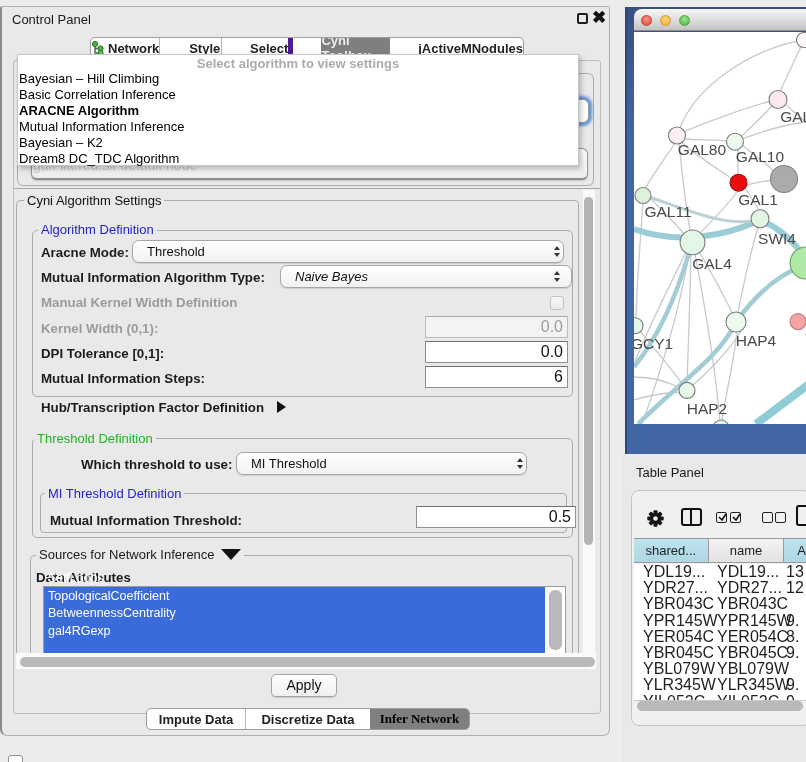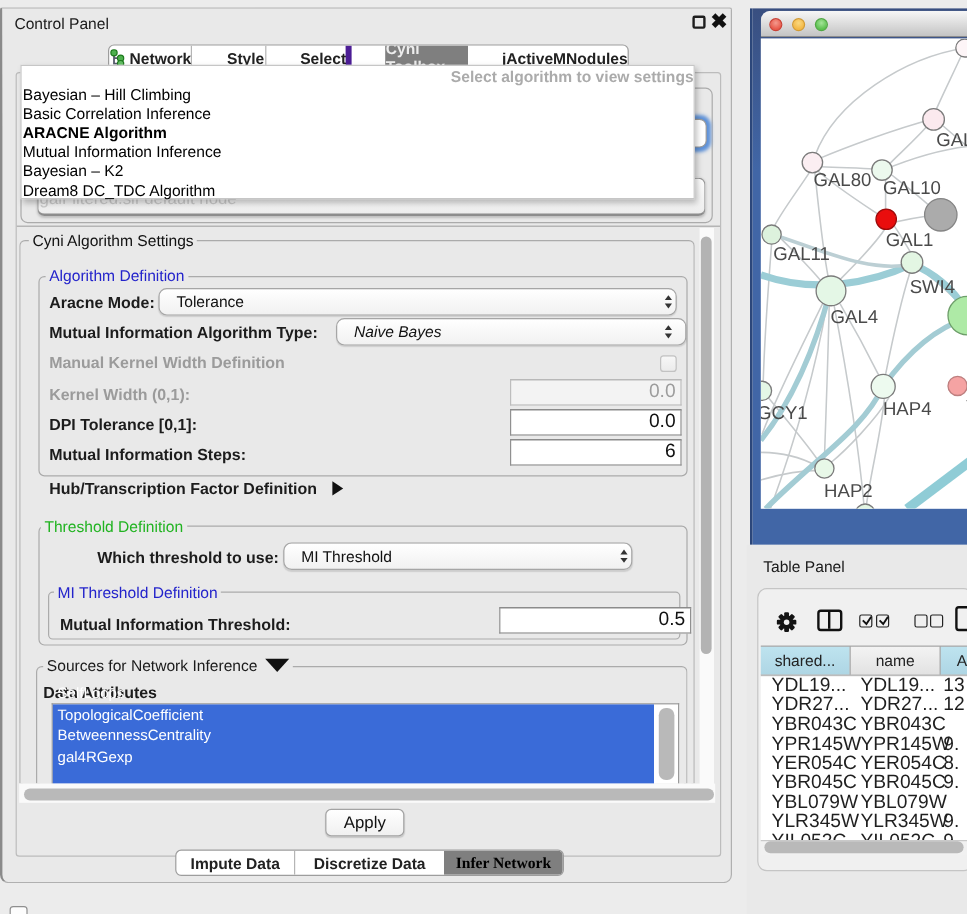--- a/index.html
+++ b/index.html
@@ -58,21 +58,21 @@
 
 <div class="abs" style="left:14px; top:188px; width:586px; height:1px; background:#a8a8a8;"></div>
 
 <div class="grp" style="left:16px; top:200px; width:563px; height:453px; border-bottom:none; border-radius:5px 5px 0 0;"></div>
 <div class="gtitle" style="left:24px; top:193px; color:#111;">Cyni Algorithm Settings</div>
 
 <div class="grp" style="left:32px; top:230px; width:541px; height:167px;"></div>
 <div class="gtitle" style="left:38px; top:222px; color:#2323cb;">Algorithm Definition</div>
 
 <div class="abs lbl" style="left:41px; top:245px;">Aracne Mode:</div>
-<div class="combo" style="left:132px; top:240px; width:432px;">Tolerance</div>
+<div class="combo" style="left:132px; top:240px; width:432px;">Threshold</div>
 <div class="carr" style="left:554px; top:246px;">
     <div class="u"></div>
     <div class="d"></div>
   </div>
 
 <div class="abs lbl" style="left:41px; top:270px;">Mutual Information Algorithm Type:</div>
 <div class="combo" style="left:280px; top:265px; width:292px;font-style:italic;">Naive Bayes</div>
 <div class="carr" style="left:554px; top:271px;">
     <div class="u"></div>
     <div class="d"></div>
@@ -129,21 +129,21 @@
 
 <div class="abs" style="left:146px; top:708px; width:324px; height:22px; background:#fff;
      border:1px solid #9d9d9d; border-radius:5px; overflow:hidden; display:flex;">
   <div style="width:99px; border-right:1px solid #b5b5b5; display:flex; align-items:center; justify-content:center; font-size:13px; font-weight:bold; color:#222;">Impute Data</div>
   <div style="width:124px; display:flex; align-items:center; justify-content:center; font-size:13px; font-weight:bold; color:#222;">Discretize Data</div>
   <div style="flex:1; background:#7f7f7f; display:flex; align-items:center; justify-content:center; font-size:13px; font-weight:bold; color:#000000;font-family:Liberation Serif, serif;">Infer Network</div>
 </div>
 
 <div class="abs" style="left:17px; top:54px; width:562px; height:112px; background:#ffffff;
      border:1px solid #c6c6c6; box-shadow:2px 3px 5px rgba(0,0,0,0.25);">
-  <div style="font-size:13px; color:#ababab; text-align:right; font-weight:bold; height:16px; line-height:17px;">Select algorithm to view settings</div>
+  <div style="font-size:13px; color:#ababab; text-align:center; font-weight:bold; height:16px; line-height:17px;">Select algorithm to view settings</div>
   <div style="font-size:13px; color:#000; line-height:16px; padding:0 0 0 1px;">Bayesian – Hill Climbing<br>Basic Correlation Inference<br><b>ARACNE Algorithm</b><br>Mutual Information Inference<br>Bayesian – K2<br>Dream8 DC_TDC Algorithm</div>
 </div>
 
 <div class="abs" style="left:625px; top:7px; width:181px; height:447px;
      background:linear-gradient(#394f80,#4166a6 30%,#4166a6); border-left:2px solid #2c477a;"></div>
 <div class="abs" style="left:634px; top:9px; width:172px; height:22px; border-radius:8px 0 0 0;
      background:linear-gradient(#f7f7f7,#c4c4c4); border-bottom:1px solid #8d8d8d;"></div>
 <div class="abs" style="left:641px; top:15px; width:11px; height:11px; border-radius:50%; background:radial-gradient(circle at 50% 35%, #f49a8e, #e8594a 70%); border:1px solid #c94237;"></div>
 <div class="abs" style="left:660px; top:15px; width:11px; height:11px; border-radius:50%; background:radial-gradient(circle at 50% 35%, #fad87f, #f3b845 70%); border:1px solid #d29b34;"></div>
 <div class="abs" style="left:679px; top:15px; width:11px; height:11px; border-radius:50%; background:radial-gradient(circle at 50% 35%, #a4e499, #5cc14f 70%); border:1px solid #51a844;"></div>

